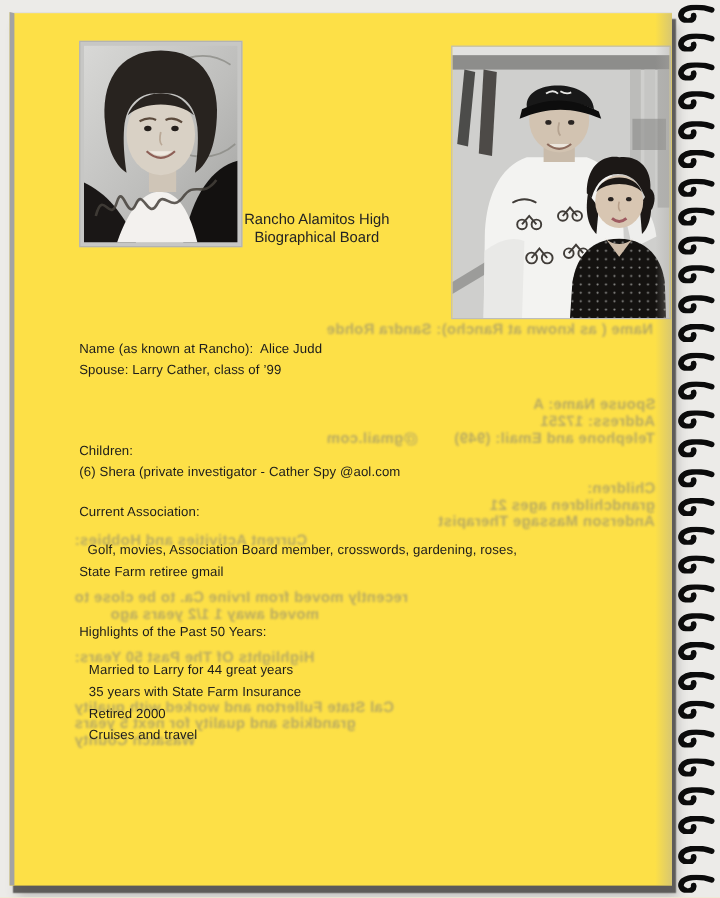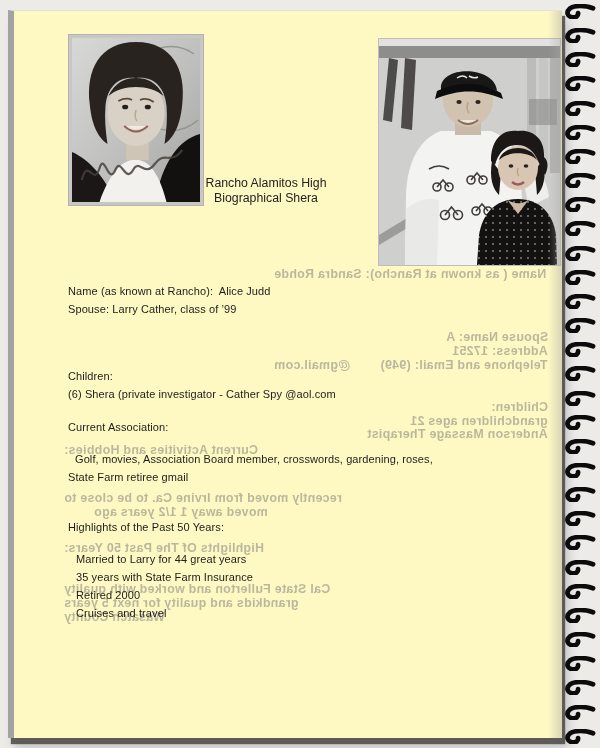--- a/index.html
+++ b/index.html
@@ -1,18 +1,18 @@
 <!DOCTYPE html>
 <html><head>
 <meta charset="utf-8">
 <style>
   html,body{margin:0;padding:0;background:#edebe8;}
   .scene{position:relative;width:600px;height:748px;background:linear-gradient(180deg,#e6e4e1 0,#edebe8 14px,#ecead z 100%);background:#ecebe8;overflow:hidden;font-family:"Liberation Sans",sans-serif;}
-  .page{position:absolute;left:8px;top:10px;width:548px;height:727px;background:#fef9c3;
-        border-left:6px solid #a3a3a3;border-top:1px solid #e3e1de;
+  .page{position:absolute;left:8px;top:10px;width:548px;height:727px;background:#fde047;
+        border-left:4px solid #a3a3a3;border-top:1px solid #e3e1de;
         box-shadow:3px 6px 1px rgba(74,72,70,.85),6px 10px 9px rgba(74,72,70,.25);}
   .page::after{content:"";position:absolute;top:0;right:0;bottom:0;width:14px;
         background:linear-gradient(90deg,rgba(180,178,174,0) 0,rgba(170,168,164,.45) 100%);pointer-events:none;}
   
   .binding{position:absolute;right:4px;top:4px;bottom:4px;width:38px;display:flex;flex-direction:column;justify-content:space-between;align-items:flex-end;z-index:5;}
   .loop{display:block;}
   
   .photo-portrait{position:absolute;left:54px;top:23px;width:136px;height:172px;background:#c7c7c5;border:1px solid #b3b3b1;box-sizing:border-box;padding:3px;}
   .photo-portrait svg{display:block;width:100%;height:100%;}
   
@@ -84,21 +84,21 @@
         <ellipse cx="77" cy="69" rx="3.1" ry="2.3" fill="#241f1c"></ellipse>
         <path d="M65 72 q-2 8 1 11" stroke="#b9a896" stroke-width="1.5" fill="none"></path>
         <path d="M55 88 q10 7 20 0 z" fill="#efe9e0"></path>
         <path d="M53 88 q12 11 24 0" stroke="#8d5f56" stroke-width="1.8" fill="none"></path>
         <path d="M10 142 C 16 118 22 150 28 130 C 33 114 37 148 44 132 C 50 118 54 146 62 132 C 68 120 74 140 84 126 C 94 112 100 128 112 112" stroke="#45413b" stroke-width="2.2" fill="none" opacity=".85"></path>
       </svg>
     </div>
 
     <div class="caption">
       <div>Rancho Alamitos High</div>
-      <div>Biographical Shera</div>
+      <div>Biographical Board</div>
     </div>
 
     <div class="photo-couple">
       <svg viewBox="0 0 181 226" preserveAspectRatio="none">
         <defs>
           <pattern id="dots" width="7" height="7" patternUnits="userSpaceOnUse">
             <rect width="7" height="7" fill="#141210"></rect>
               <circle cx="2" cy="2" r="0.9" fill="#8e8e8c"></circle>
           </pattern>
         </defs>

